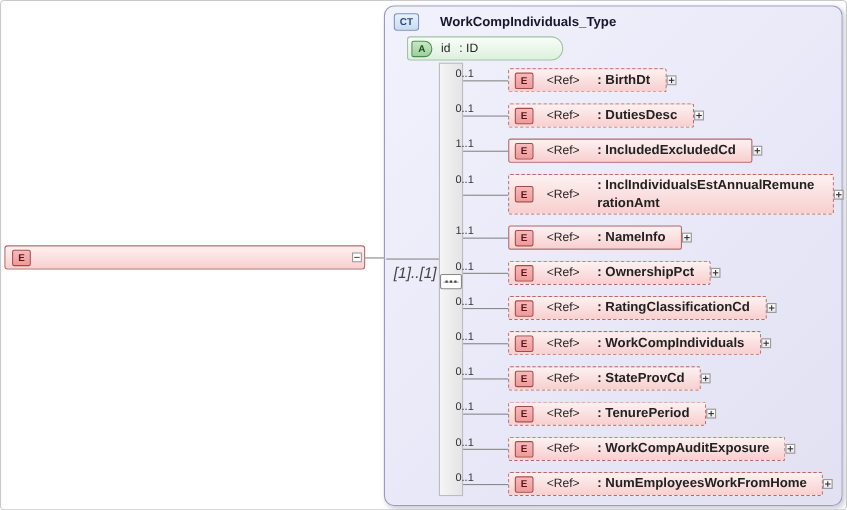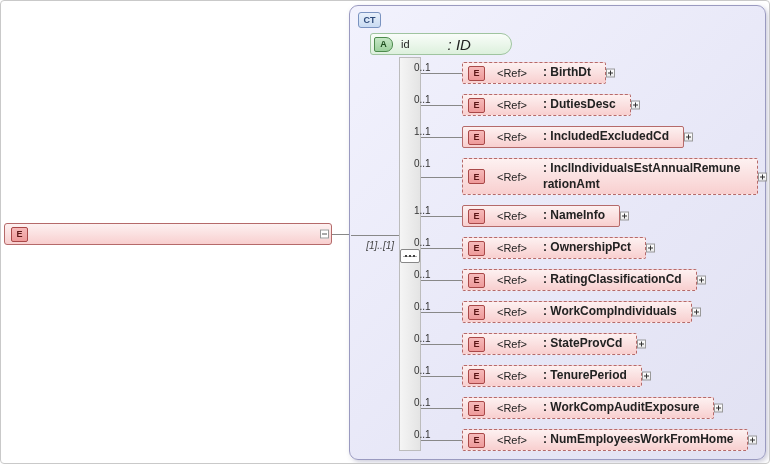--- a/index.html
+++ b/index.html
@@ -30,28 +30,28 @@
   .ct-title{margin-left:7px;font-size:12px;font-weight:bold;color:#16162e;white-space:nowrap;}
 
   
   .attr-box{position:absolute;left:20px;top:27px;width:142px;height:22px;box-sizing:border-box;
     display:flex;align-items:center;padding-left:3px;
     background:linear-gradient(#f9fdf9,#ddf0dd);border:1px solid #9fc49f;border-radius:3px 11px 11px 3px;}
   .a-badge{flex:0 0 auto;display:inline-flex;align-items:center;justify-content:center;
     width:17px;height:13px;background:linear-gradient(#c6e7c6,#9cd09c);
     border:1px solid #4d8a4d;border-radius:2px 7px 7px 2px;font-size:9px;font-weight:bold;color:#1d4d1d;}
   .attr-name{margin-left:8px;font-size:11px;font-weight:normal;color:#222;}
-  .attr-type{margin-left:38px;font-size:15px;color:#222;font-style:italic;}
+  .attr-type{margin-left:8px;font-size:11px;color:#222;}
 
   
   .rail{position:absolute;left:49px;top:51px;width:22px;height:394px;box-sizing:border-box;
     background:linear-gradient(90deg,#f5f5f5,#e4e4e4);border:1px solid #bcbcbc;}
   .conn-internal{position:absolute;left:1px;top:229px;width:48px;height:1px;background:#888;}
   .compositor-card{position:absolute;left:8px;top:234px;width:36px;text-align:right;
-    font-size:10px;font-style:italic;color:#444;white-space:nowrap;}
+    font-size:14px;font-style:italic;color:#444;white-space:nowrap;}
   .seq-icon{position:absolute;left:50px;top:243px;width:20px;height:14px;box-sizing:border-box;
     background:#fff;border:1px solid #888;border-radius:2px;
     display:flex;align-items:center;justify-content:center;}
   .seq-icon::before{content:"";position:absolute;left:2px;right:2px;top:6px;height:1px;background:#aaa;}
   .seq-dots{position:relative;width:2px;height:2px;background:#444;box-shadow:-4px 0 0 #444,4px 0 0 #444;}
 
   
   .rows{position:absolute;left:112px;top:56px;}
   .el-row{position:relative;margin-bottom:10px;display:flex;}
   .el-row::before{content:"";position:absolute;left:-41px;top:50%;width:41px;height:1px;background:#888;}
@@ -77,20 +77,21 @@
     <span class="e-badge">E</span>
     <span class="collapse-handle"></span>
   </div>
 
   <div class="conn-external"></div>
 
   <div class="ct-container">
 
     <div class="ct-header">
       <span class="ct-badge">CT</span>
+      <span class="ct-title">WorkCompIndividuals_Type</span>
     </div>
 
     <div class="attr-box">
       <span class="a-badge">A</span>
       <span class="attr-name">id</span>
       <span class="attr-type">: ID</span>
     </div>
 
     <div class="rail"></div>
     <div class="conn-internal"></div>

